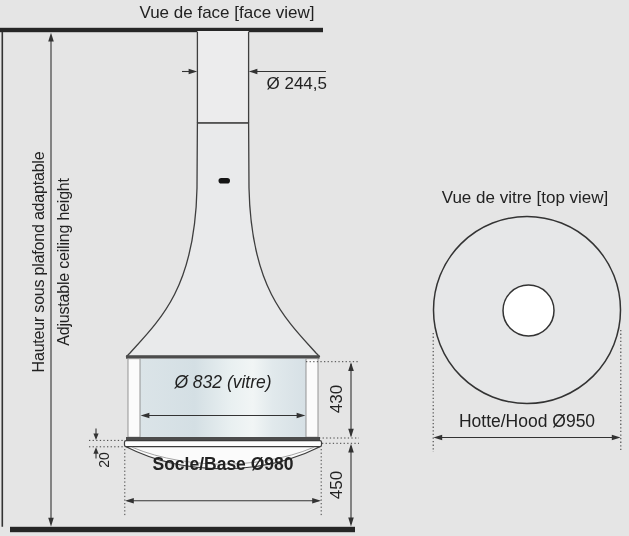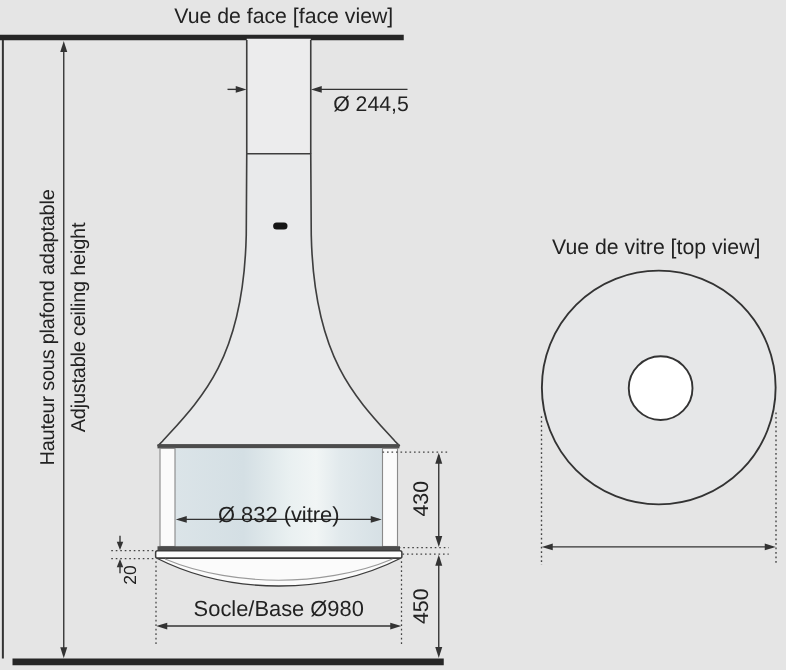--- a/index.html
+++ b/index.html
@@ -117,23 +117,24 @@
     <polygon points="620.6,437.5 611.8,434.8 611.8,440.2" fill="#333"></polygon>
   </svg>
 
   <div class="lbl hlabel t17" style="left:227px;top:13px;">Vue de face [face view]</div>
 
   <div class="lbl rlabel t17" style="left:327px;top:58px;margin-top:26px;">Ø 244,5</div>
 
   <div class="lbl vtext t16" style="left:39px;top:262px;">Hauteur sous plafond adaptable</div>
   <div class="lbl vtext t16" style="left:64px;top:262px;">Adjustable ceiling height</div>
 
-  <div class="lbl hlabel t18" style="left:223px;top:412px;">Ø 832 (vitre)</div>
+  <div class="lbl hlabel t18" style="left:223px;top:382px;font-style:italic;">Ø 832 (vitre)</div>
 
   <div class="lbl vtext t17" style="left:337px;top:399px;">430</div>
   <div class="lbl vtext t17" style="left:337px;top:485px;">450</div>
   <div class="lbl vtext t14" style="left:104px;top:460px;">20</div>
 
-  <div class="lbl hlabel t18" style="left:223px;top:487px;">Socle/Base Ø980</div>
+  <div class="lbl hlabel t18" style="left:223px;top:464px;font-weight:bold;">Socle/Base Ø980</div>
 
   <div class="lbl hlabel t17" style="left:525px;top:198px;">Vue de vitre [top view]</div>
+  <div class="lbl hlabel t18" style="left:527px;top:421px;">Hotte/Hood Ø950</div>
 
 </div>
 
 </body></html>

